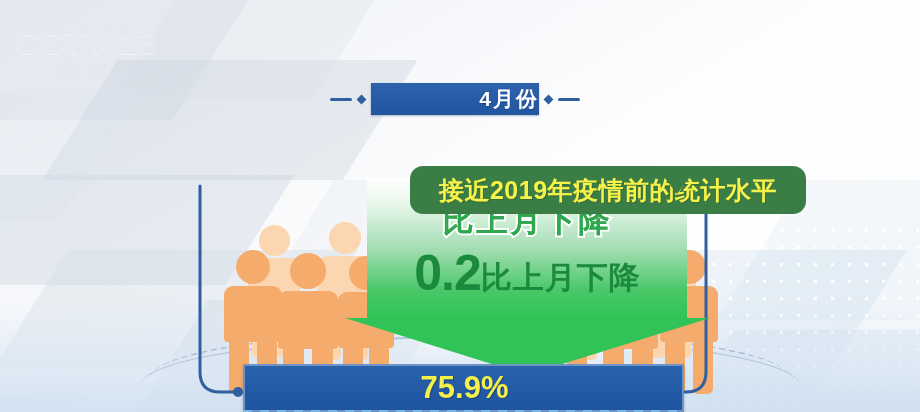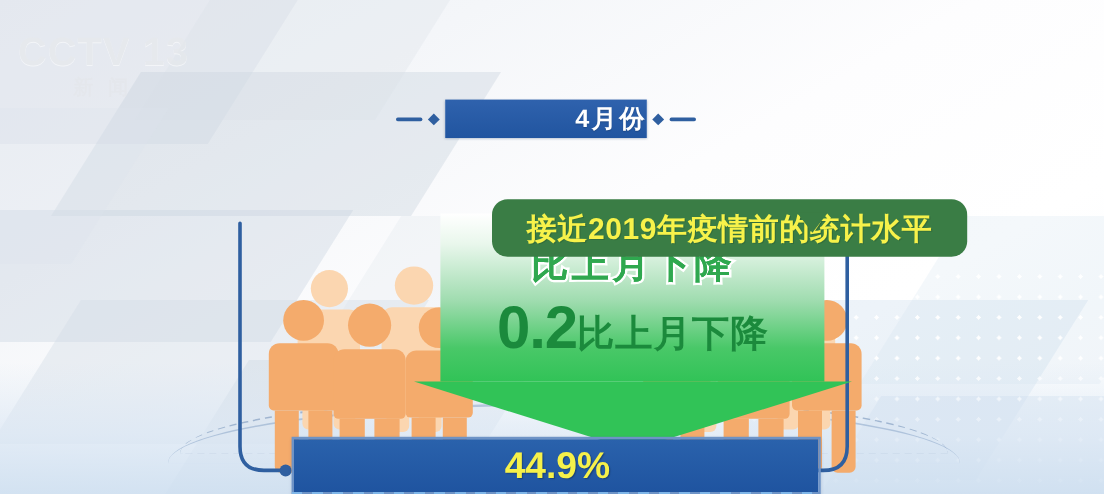--- a/index.html
+++ b/index.html
@@ -247,17 +247,17 @@
       <span class="big">0.2</span><span class="sm">比上月下降</span>
     </div>
   </div>
 
   <div class="bubble">
     <span>接近2019年疫情前的统计水平</span>
   </div>
   <div class="bubble-tail"></div>
 
   <div class="banner">
-      <span class="v">44.9%</span>
+      <span class="v">75.9%</span>
   </div>
   <div class="dashline"></div>
 
 </div>
 
 </body></html>

